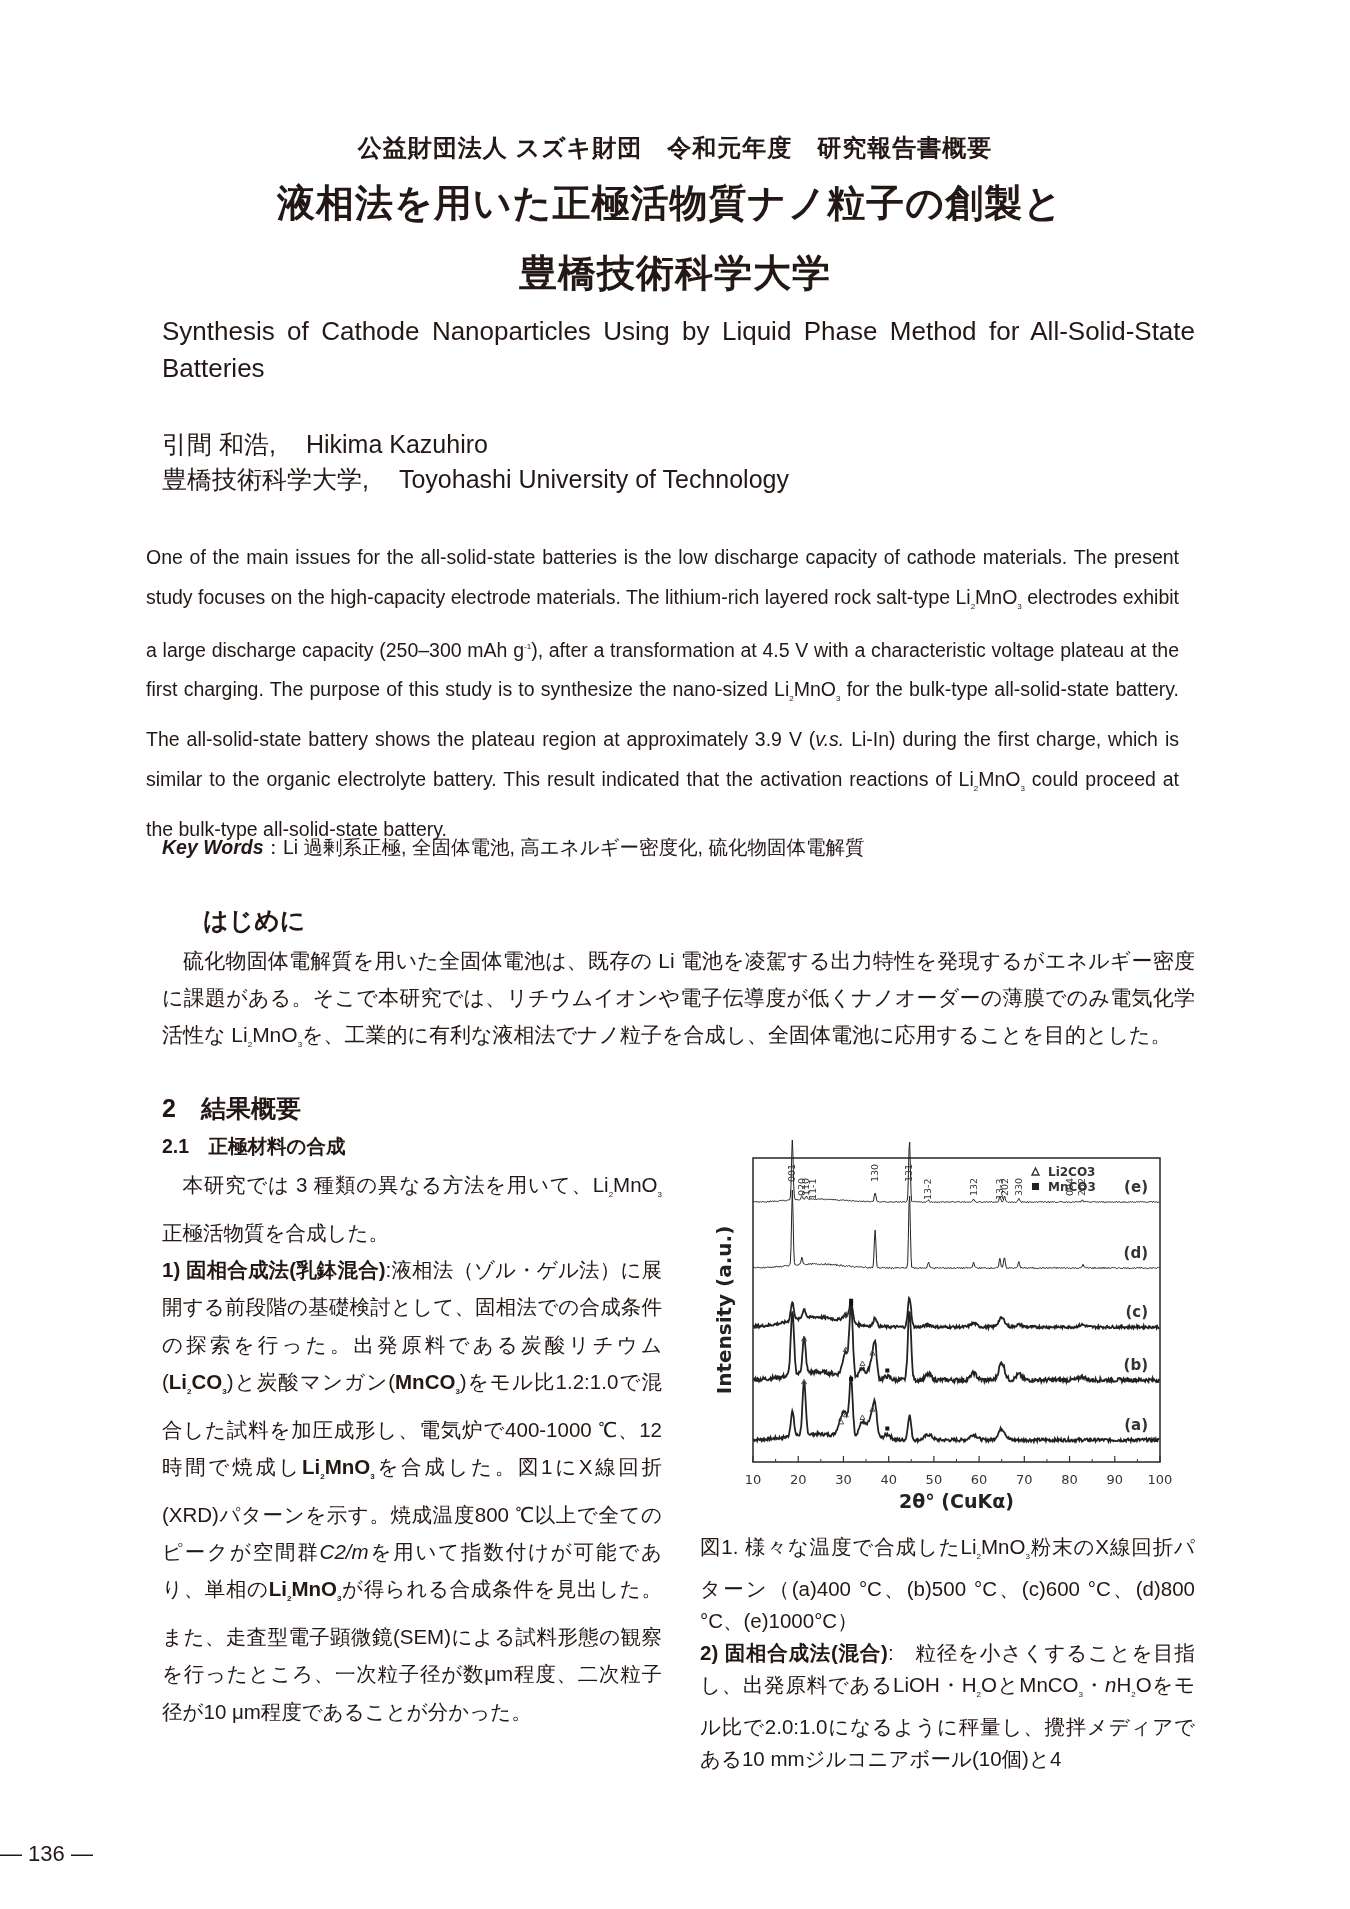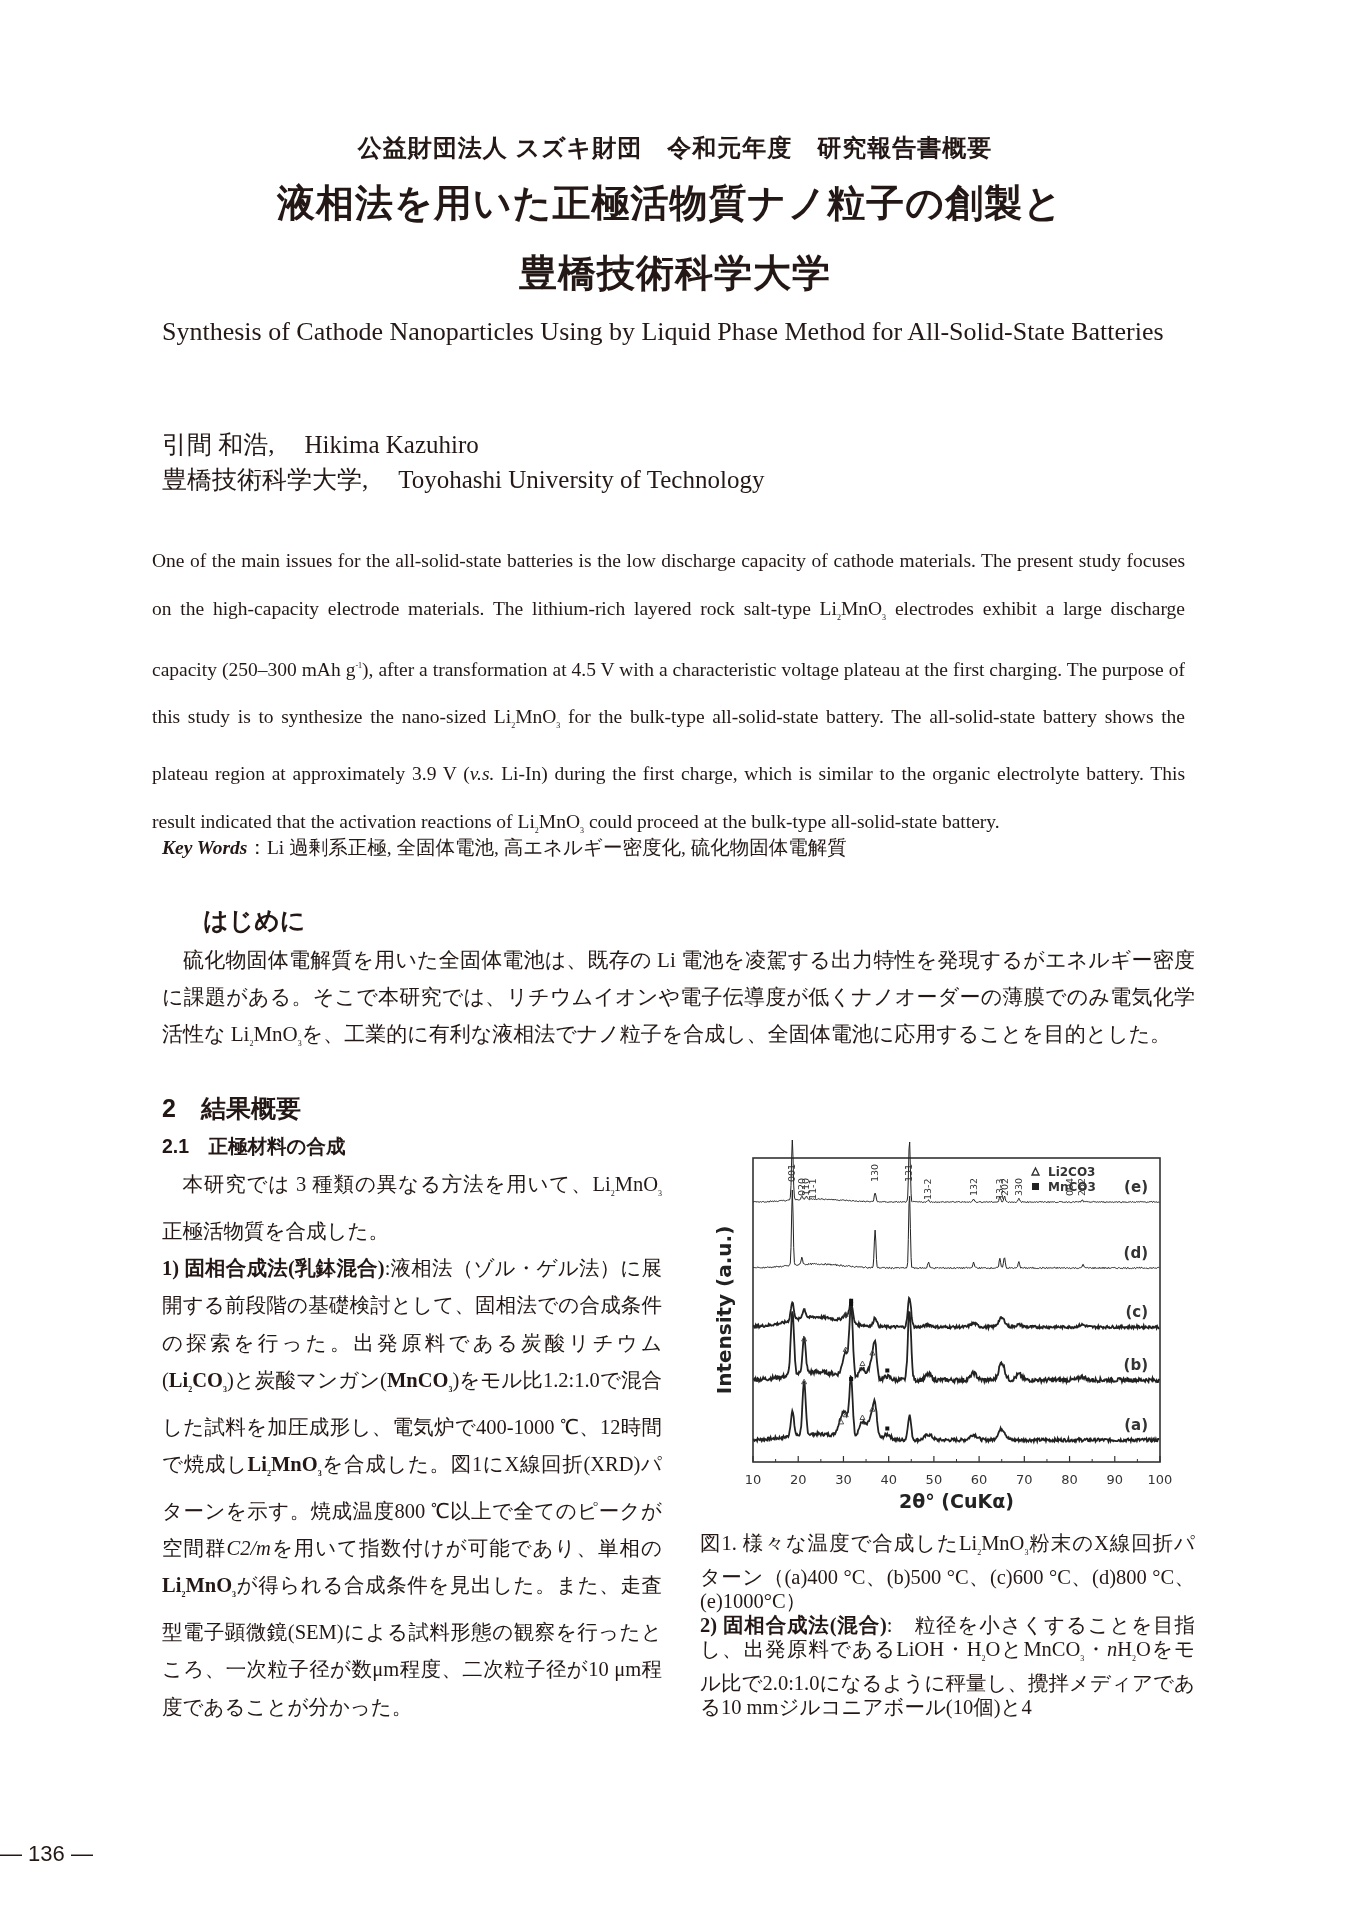--- a/index.html
+++ b/index.html
@@ -1,39 +1,39 @@
 <!DOCTYPE html>
 <html><head>
 <meta charset="utf-8">
 <style>
   html, body { margin:0; padding:0; background:#ffffff; }
   body { width:1350px; height:1909px; position:relative; color:#231815; font-family:"DejaVu Serif","Liberation Serif",serif; overflow:hidden; }
   .abs { position:absolute; }
   .sans { font-family:Liberation Sans, sans-serif; }
-  .serif { font-family:Liberation Serif, serif; }
+  .serif { font-family:Liberation Sans, sans-serif; }
   #header-line { left:0; width:1350px; top:132px; text-align:center; font-size:24px; font-weight:bold; letter-spacing:1px; }
   #title-1 { left:0; width:1340px; top:178px; text-align:center; font-size:38px; font-weight:bold; letter-spacing:1px; }
   #title-2 { left:0; width:1350px; top:248px; text-align:center; font-size:38px; font-weight:bold; letter-spacing:1px; }
   #en-title { left:162px; width:1033px; top:313px; font-size:26px; line-height:37px; text-align:justify; text-align-last:left; }
   .author { left:162px; font-size:25px; }
   #author-1 { top:428px; }
   #author-2 { top:463px; }
   .author .gap { display:inline-block; width:30px; }
-  #abstract { left:152px; width:1033px; top:537px; font-size:19.5px; line-height:48px; text-align:justify; }
+  #abstract { left:146px; width:1033px; top:537px; font-size:19.5px; line-height:40px; text-align:justify; }
   sub.s, sup.s { font-size:8px; }
   #keywords { left:162px; top:834px; font-size:19.5px; }
   #keywords .kw-label { font-style:italic; font-weight:bold;text-align:right; }
   #intro-heading { left:203px; top:904px; font-size:25px; font-weight:bold; }
   #intro-body { left:162px; width:1033px; top:942px; font-size:21px; line-height:37px; text-indent:1em; text-align:justify; }
   #sec2-heading { left:162px; top:1092px; font-size:25px; font-weight:bold; }
   #sec21-heading { left:162px; top:1133px; font-size:19.5px; font-weight:bold; }
   #left-col { left:162px; width:500px; top:1166px; font-size:20.5px; line-height:37.4px; text-align:justify; }
   #left-col p { margin:0; }
   #left-col .indent { text-indent:1em; }
-  #right-col { left:700px; width:495px; top:1531px; font-size:20.5px; line-height:24px; text-align:justify; }
+  #right-col { left:700px; width:495px; top:1531px; font-size:20.5px; line-height:32px; text-align:justify; }
   #right-col p { margin:0; }
   #page-number { left:0; width:1350px; top:1841px; text-align:left; font-size:22px; }
   #chart-wrap { left:690px; top:1140px; width:510px; height:380px; }
   #chart-wrap svg { width:510px; height:380px; }
   .axis-txt { font-family:"DejaVu Sans","Liberation Sans",sans-serif; }
 </style>
 </head>
 <body>
 
 <div class="abs sans" id="header-line">公益財団法人 スズキ財団　令和元年度　研究報告書概要</div>

